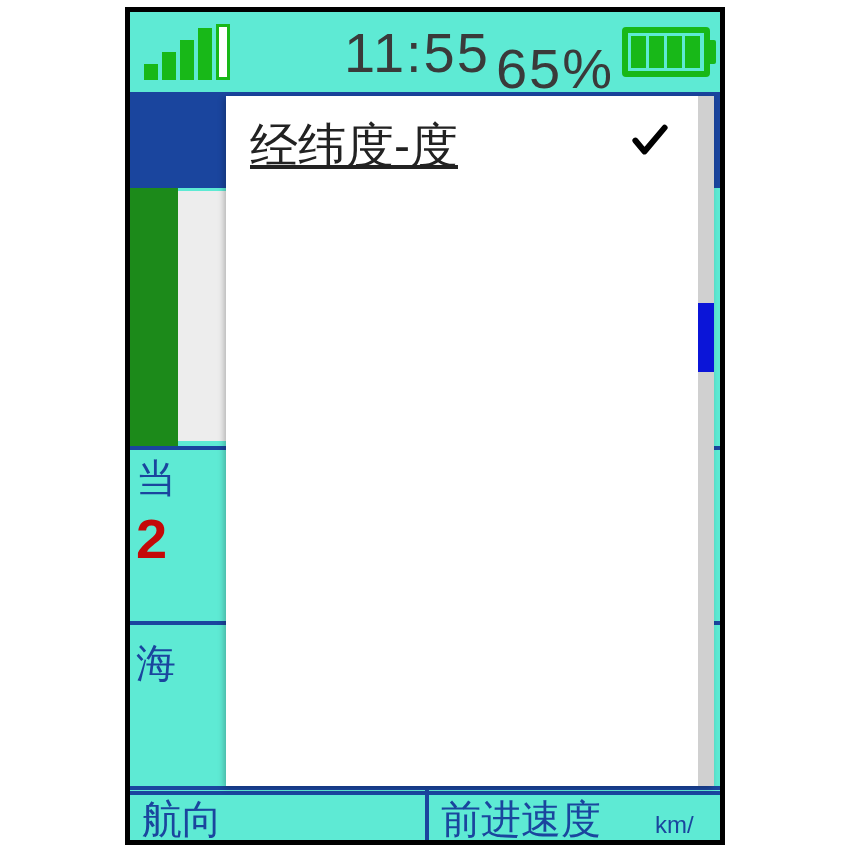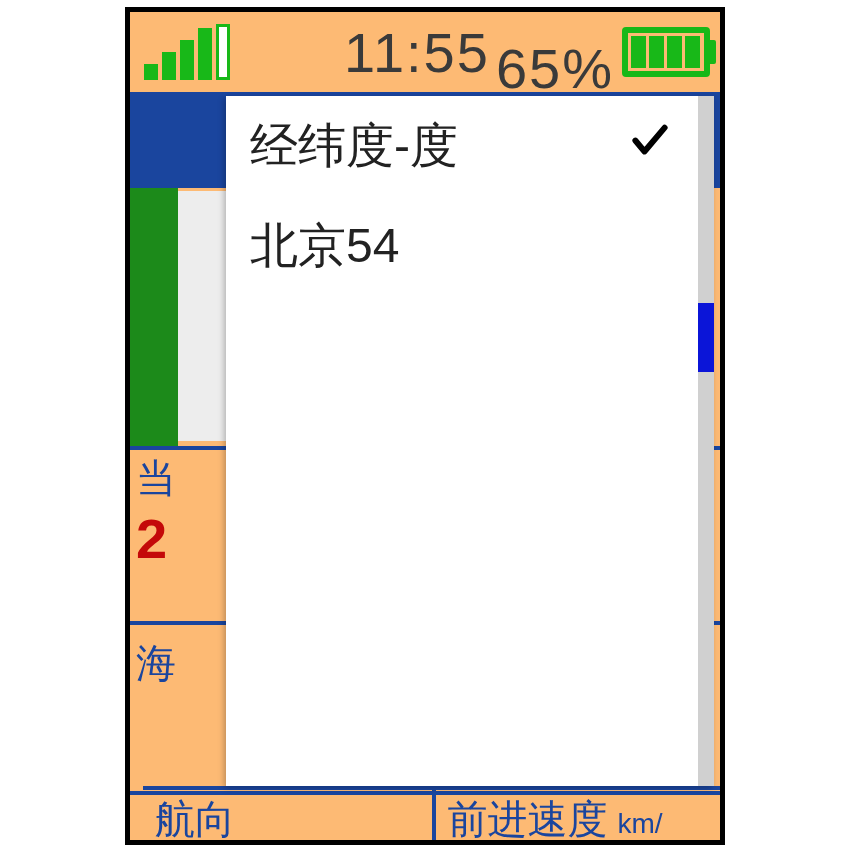--- a/index.html
+++ b/index.html
@@ -5,21 +5,21 @@
   * { box-sizing: border-box; margin: 0; padding: 0; }
   html, body { width: 850px; height: 850px; background: #fff; }
 
   .device {
     position: absolute;
     left: 125px;
     top: 7px;
     width: 600px;
     height: 838px;
     border: 5px solid #000;
-    background: #fdba74;
+    background: #5eead4;
     overflow: hidden;
   }
 
   
   .status-bar {
     height: 80px;
     width: 100%;
     display: flex;
     align-items: center;
     padding: 0 10px;
@@ -123,38 +123,38 @@
     position: absolute;
     left: 0; right: 0;
     height: 4px;
     background: #1a459e;
   }
   .bg-hline.a { top: 350px; }
   .bg-hline.b { top: 525px; }
   .bg-hline.c { top: 695px; }
   .bg-bottom {
     position: absolute;
-    left: 13px; right: 0; bottom: 0;
+    left: 0; right: 0; bottom: 0;
     height: 54px;
     border-top: 4px solid #1a459e;
     display: flex;
   }
   .bg-bottom div {
     color: #1a459e;
     font-family: "SimSun","Songti SC","NSimSun",serif;
     font-size: 40px;
     padding: 2px 10px 0 12px;
   }
   .bg-bottom .col1 { width: 50%; }
   .bg-bottom .col2 {
     width: 50%;
     border-left: 4px solid #1a459e;
     white-space: nowrap;
   }
-  .bg-bottom .unit { font-size: 28px; font-family: Arial, sans-serif; }
+  .bg-bottom .unit { font-size: 24px; font-family: Arial, sans-serif; margin-left: 44px; }
 
   
   .popup {
     position: absolute;
     top: 84px;
     left: 96px;
     right: 6px;
     bottom: 54px;
     background: #fff;
     display: flex;
@@ -179,20 +179,21 @@
   }
   .item {
     height: 100px;
     padding-left: 24px;
     display: flex;
     align-items: center;
     font-family: "Heiti SC","Microsoft YaHei","SimHei",sans-serif;
     font-size: 48px;
     color: #222;
     position: relative;
+    text-decoration: underline;
   }
   .item .check {
     position: absolute;
     right: 26px; top: 50%;
     transform: translateY(-50%);
   }
   .item.selected {
     background: #1c8a1a;
     color: #fff;
   }
@@ -244,22 +245,19 @@
   <div class="popup">
     <div class="popup-list">
       <div class="item">
         <span>经纬度-度</span>
         <span class="check">
           <svg width="44" height="44" viewBox="0 0 24 24">
               <path d="M4 12l5 6L20 5" stroke="#000" stroke-width="3.2" fill="none" stroke-linecap="round" stroke-linejoin="round"></path>
             </svg>
         </span>
       </div>
-      <div class="item">
-        <span>北京54</span>
-      </div>
     </div>
     <div class="popup-scroll">
       <div class="thumb"></div>
     </div>
   </div>
 
 </div>
 
 </body></html>

